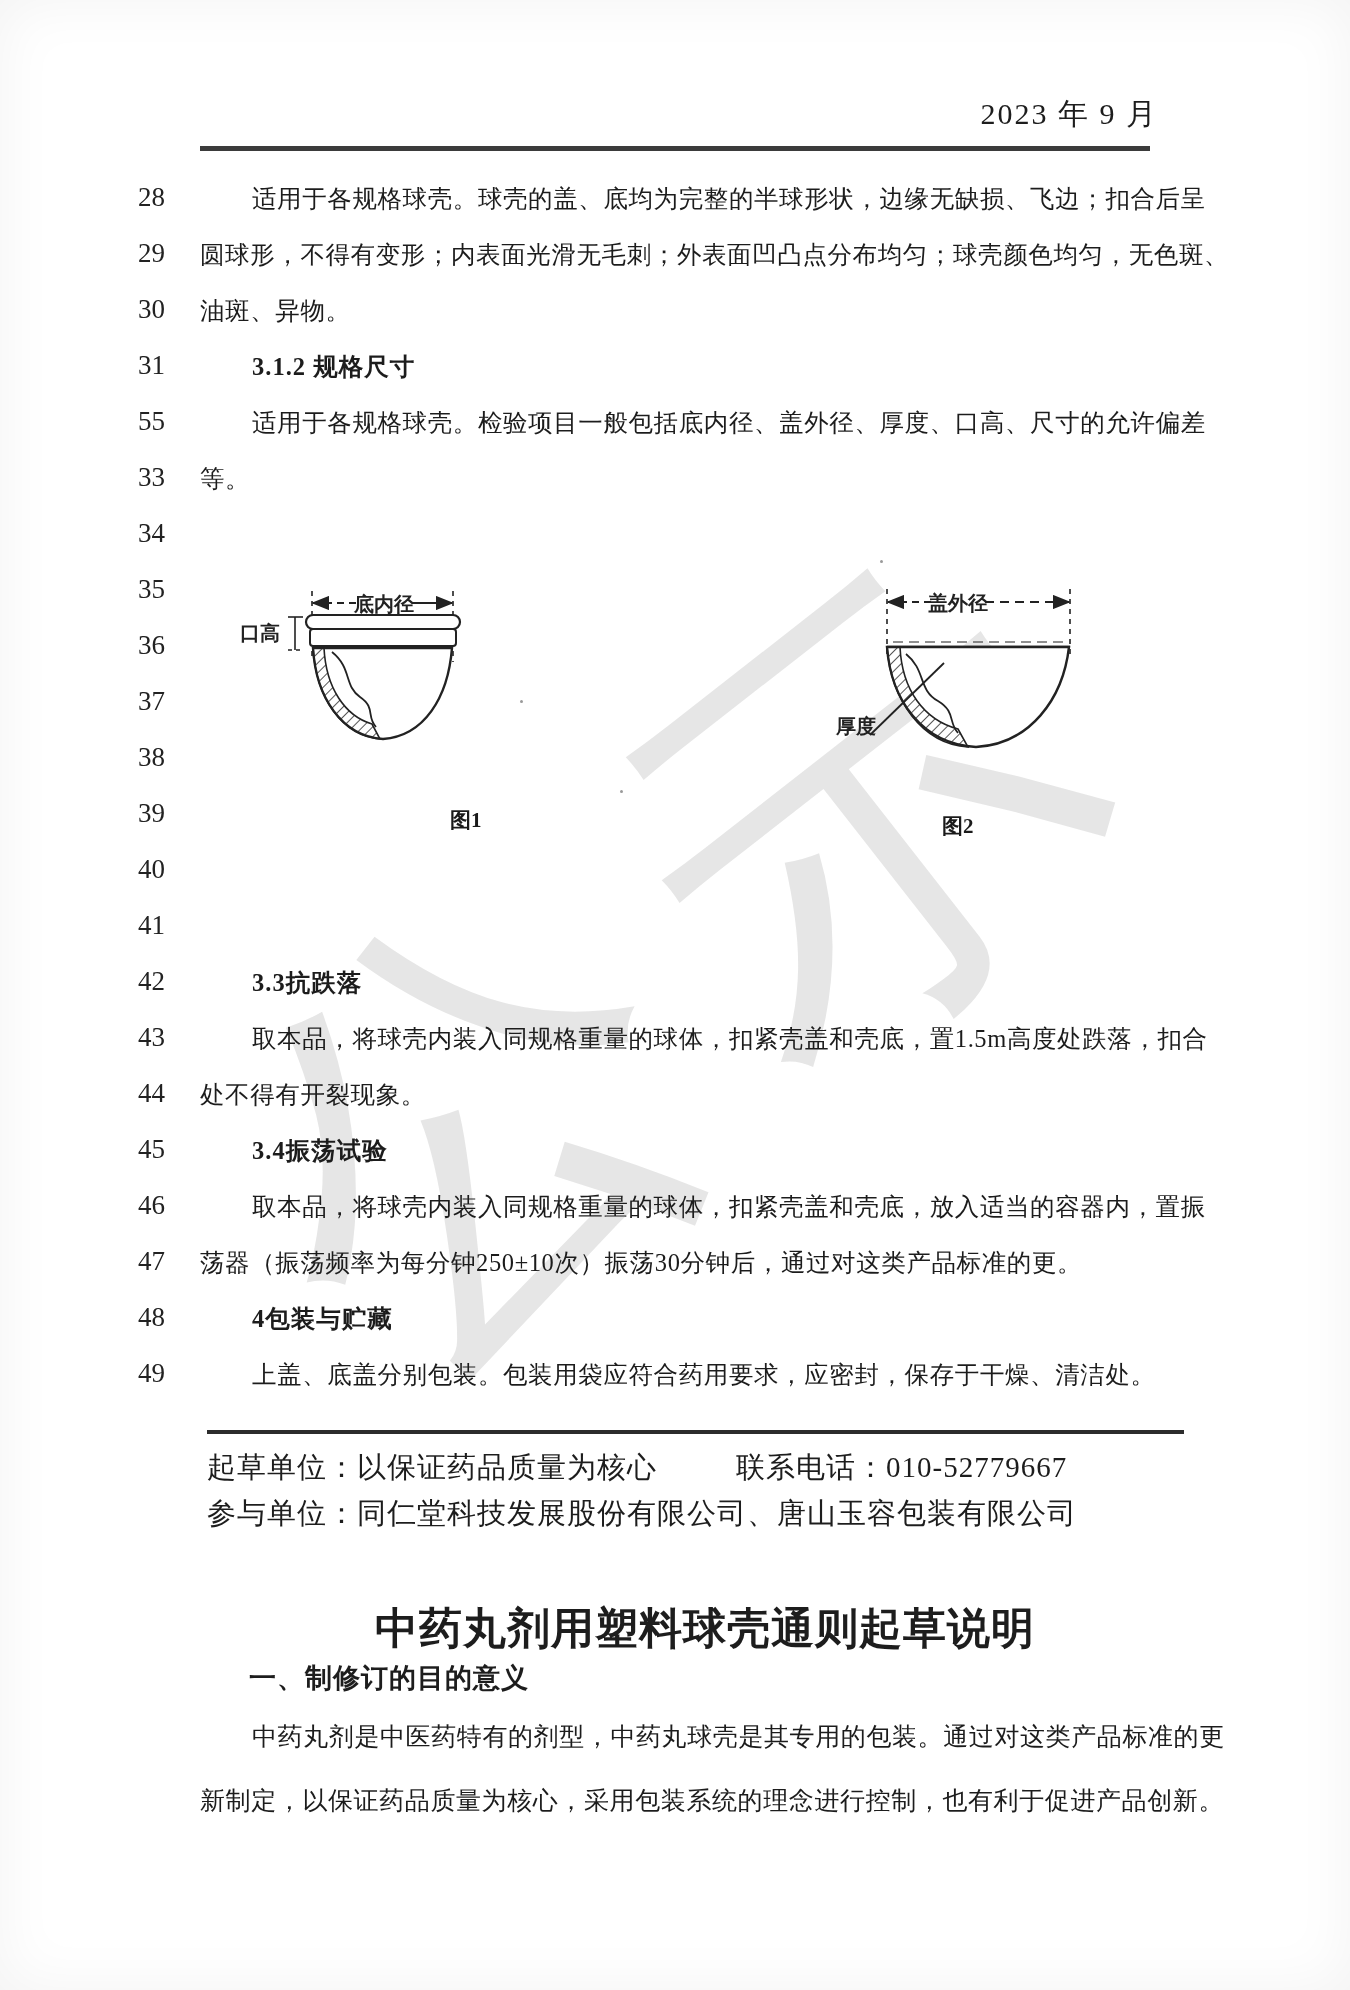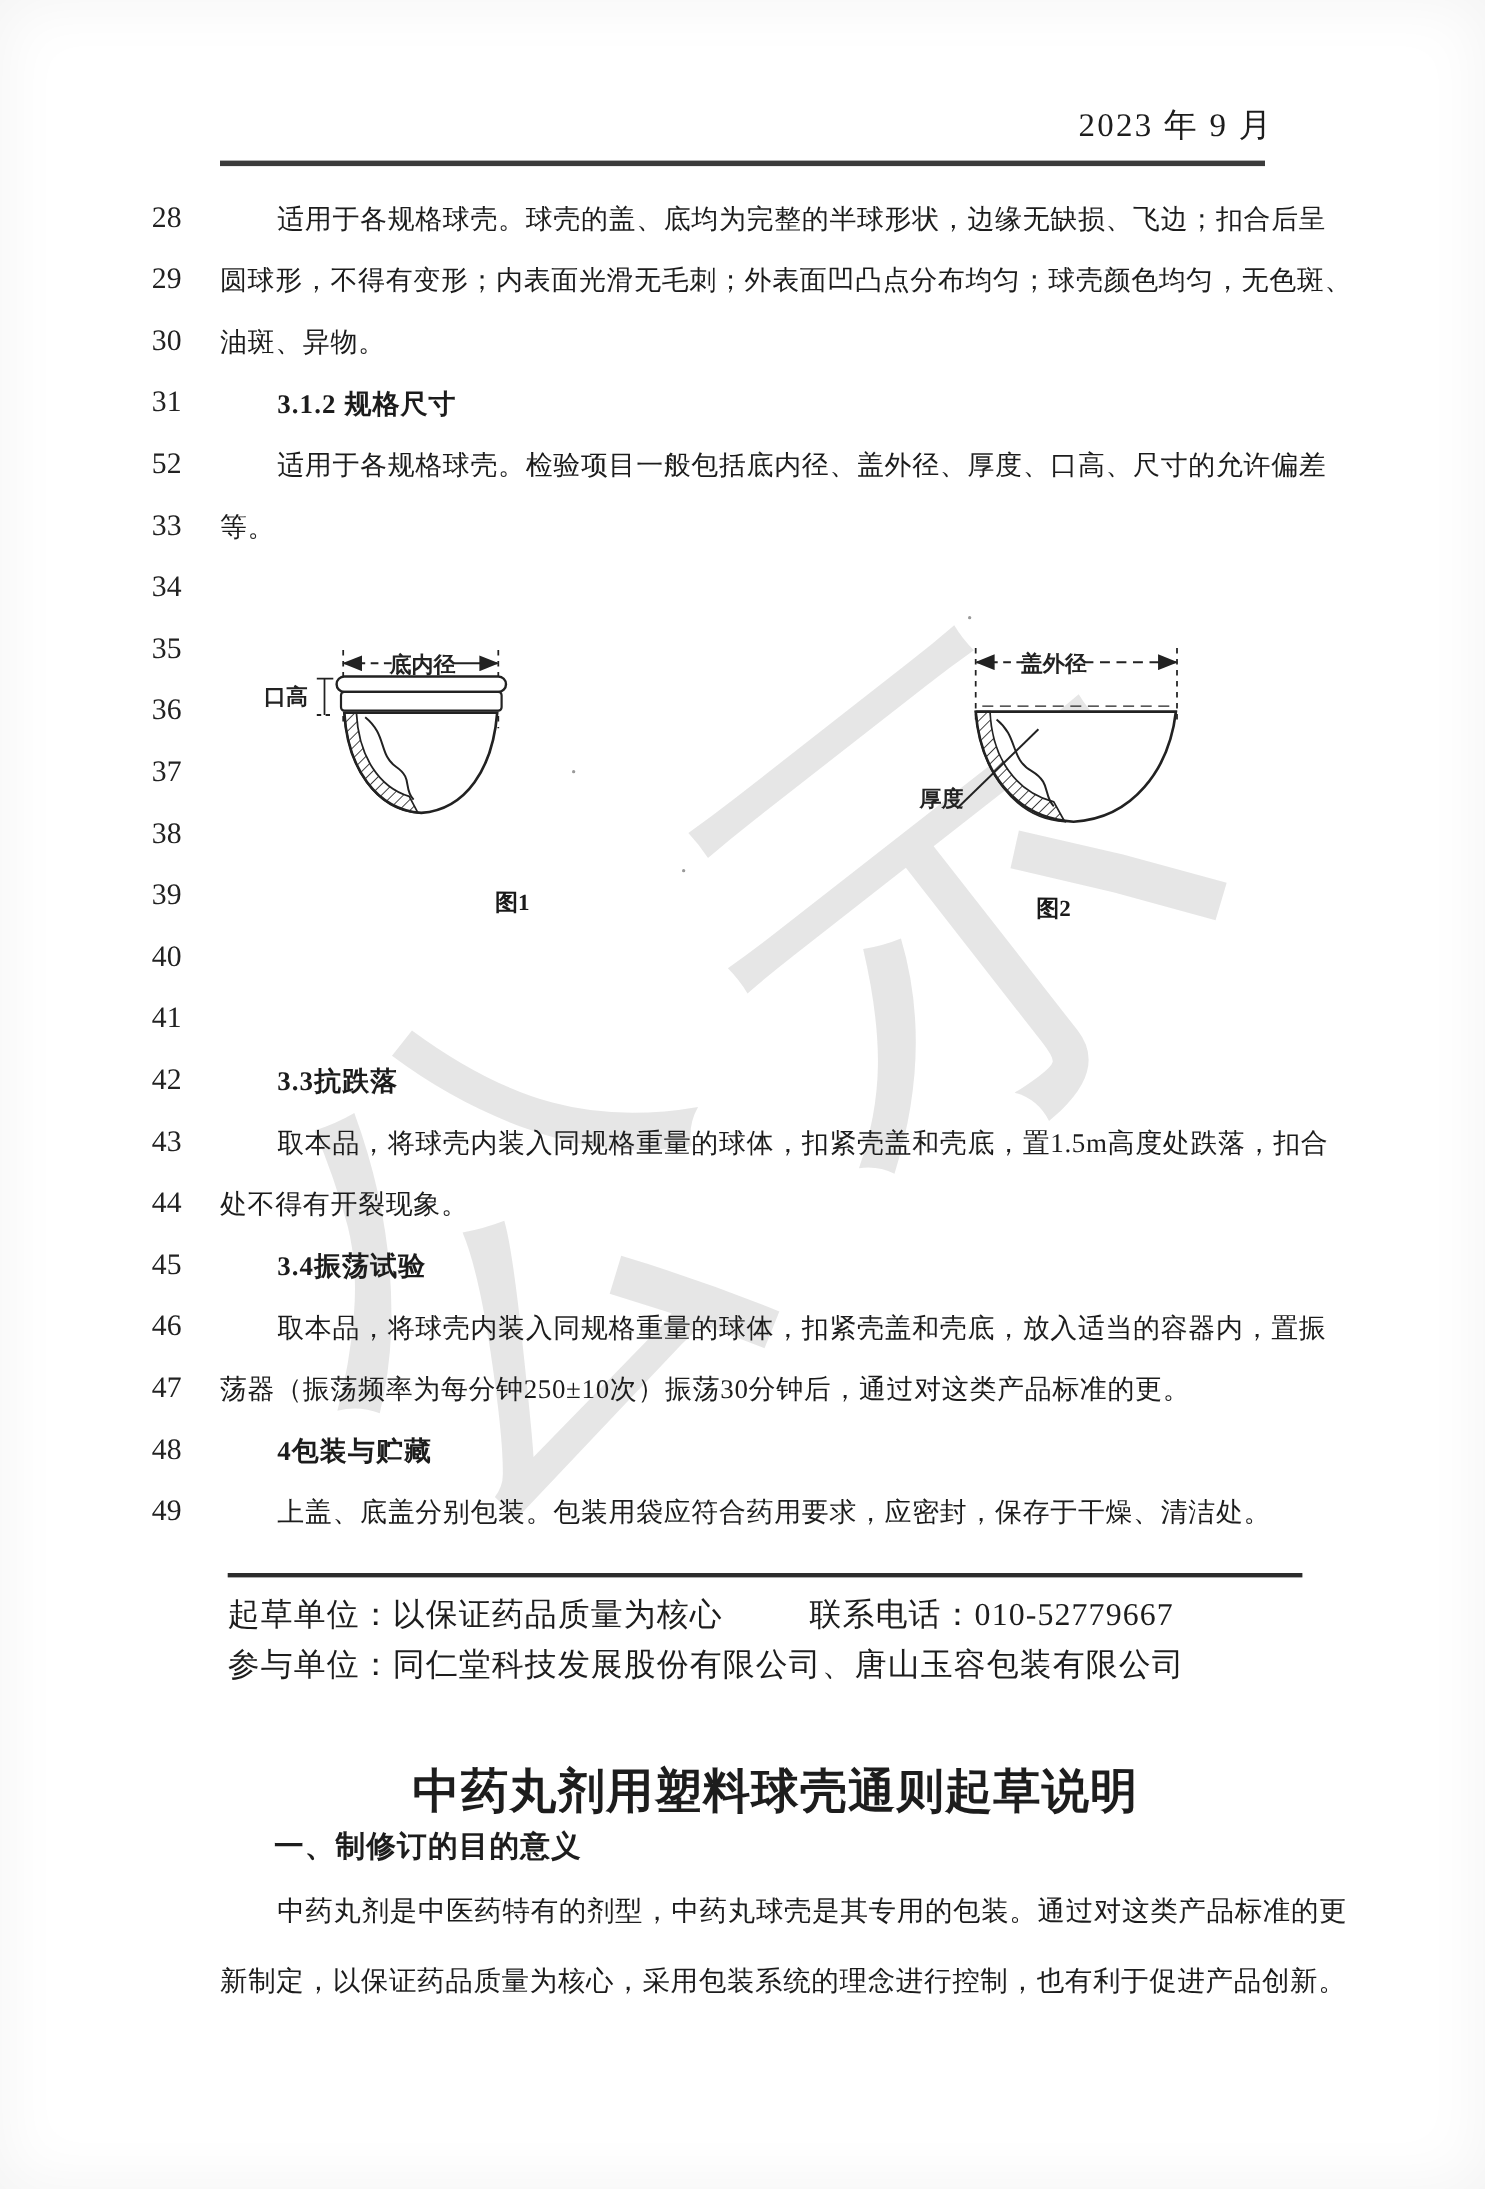--- a/index.html
+++ b/index.html
@@ -83,21 +83,21 @@
     </div>
   <div class="docline" style="top:294px">
       <span class="num">30</span>
       <span class="txt">油斑、异物。</span>
     </div>
   <div class="docline" style="top:350px">
       <span class="num">31</span>
       <span class="txt ind bold">3.1.2 规格尺寸</span>
     </div>
   <div class="docline" style="top:406px">
-      <span class="num">52</span>
+      <span class="num">55</span>
       <span class="txt ind">适用于各规格球壳。检验项目一般包括底内径、盖外径、厚度、口高、尺寸的允许偏差</span>
     </div>
   <div class="docline" style="top:462px">
       <span class="num">33</span>
       <span class="txt">等。</span>
     </div>
   <div class="docline" style="top:518px">
       <span class="num">34</span>
       <span class="txt"></span>
     </div>

